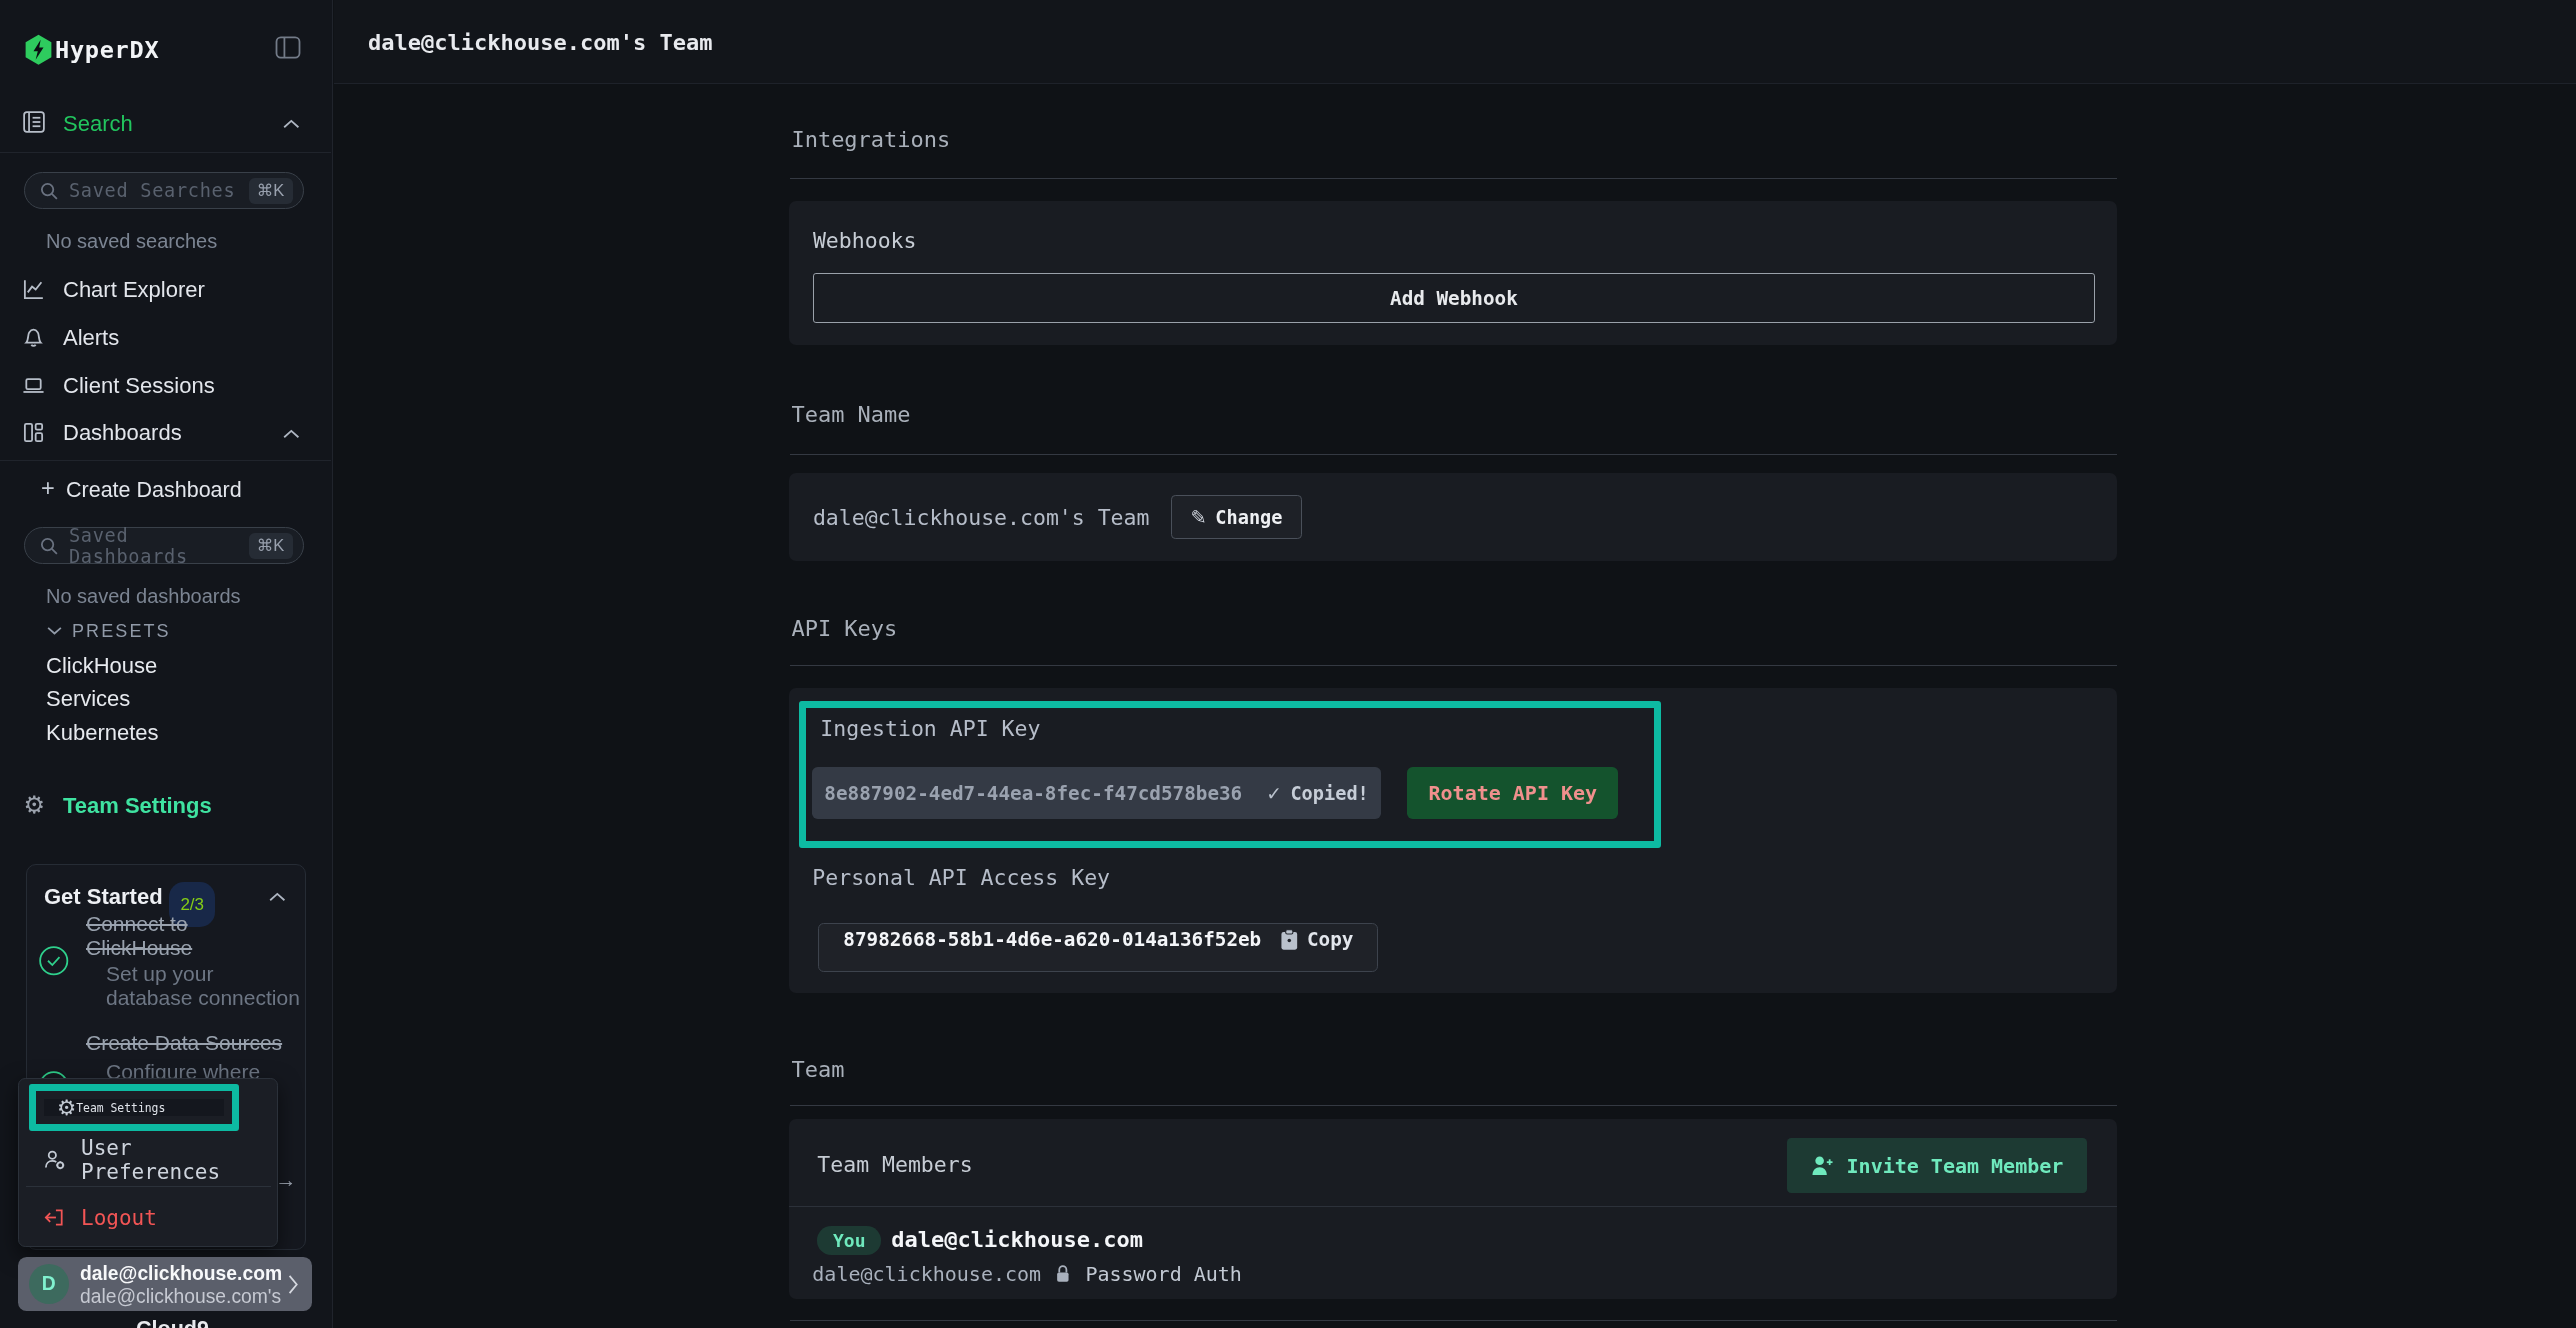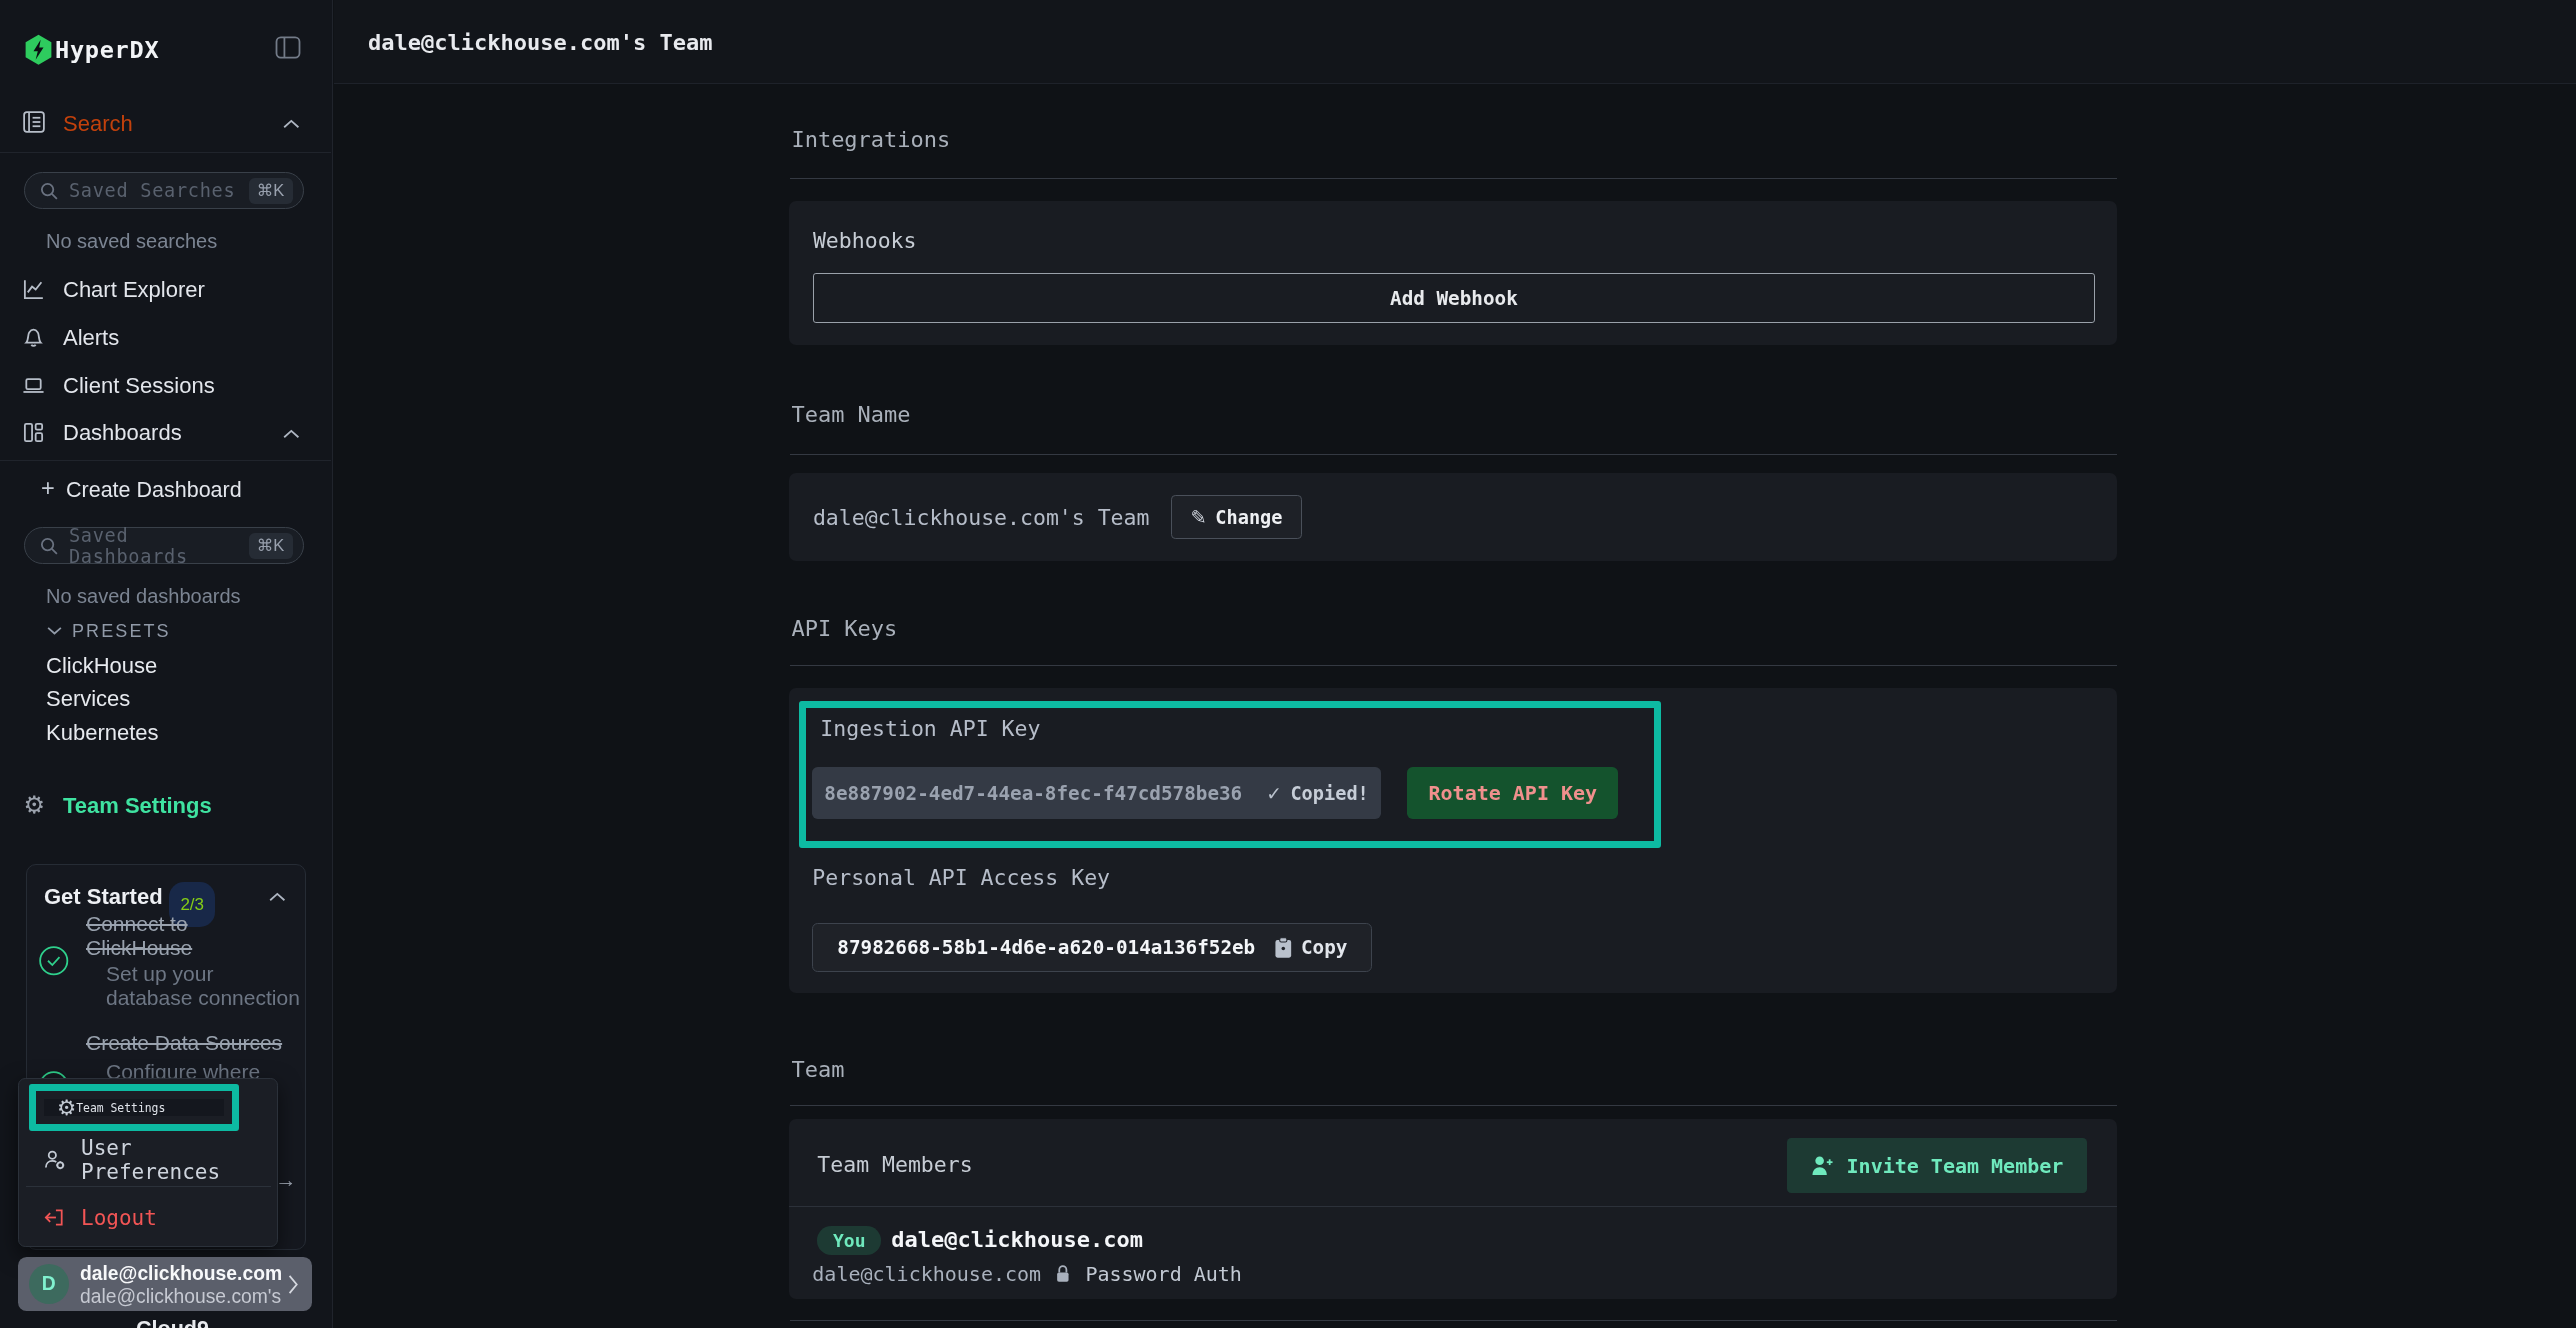--- a/index.html
+++ b/index.html
@@ -19,21 +19,21 @@
     position: absolute; left: 0; top: 0; width: 333px; height: 1328px;
     background: #12151b; border-right: 1.4px solid #20242c;
   }
   .logo-row { position: absolute; left: 0; top: 0; width: 100%; height: 84px; }
   .logo-hex { position: absolute; left: 23.6px; top: 34px; }
   .brand { position: absolute; left: 55px; top: 36px; font-size: 23.6px; font-weight: bold; color: #f2f4f7; letter-spacing: 0.7px; }
   .panel-icon { position: absolute; right: 31.5px; top: 36px; }
 
   .search-row { position: absolute; left: 0; top: 104px; width: 100%; height: 47px; }
   .search-row .row-icon { position: absolute; left: 22px; top: 5.7px; }
-  .search-row .row-label { position: absolute; left: 63px; top: 7.2px; font-size: 22px; color: #c2410c; }
+  .search-row .row-label { position: absolute; left: 63px; top: 7.2px; font-size: 22px; color: #22c55e; }
   .search-row .chev { position: absolute; right: 31.5px; top: 14.3px; }
   .sb-border { position: absolute; left: 0; width: 331px; height: 0; border-top: 1.4px solid #20242c; }
 
   .pill-input {
     position: absolute; left: 23.6px; width: 280px; height: 37px;
     border: 1.4px solid #394049; border-radius: 18.6px; background: #191d24;
     display: flex; align-items: center; padding: 0 10px 0 14.3px;
   }
   .pill-input .ph { flex: 1; margin-left: 10px; font-size: 18.6px; color: #59616e; letter-spacing: 0.7px; }
   .kbd {
@@ -159,23 +159,23 @@
   .check-glyph { font-family: "DejaVu Sans", sans-serif; font-size: 18.6px; color: #b9c1cc; }
   .copied-label { font-size: 18.6px; font-weight: bold; color: #c6cdd7; }
   .rotate-btn {
     position: absolute; left: 618px; top: 79px; width: 211px; height: 52px;
     background: #14532d; border-radius: 5.7px; border: none;
     display: flex; align-items: center; justify-content: center;
     font-size: 20px; font-weight: bold; color: #f0908d;
   }
   .personal-label { position: absolute; left: 23px; top: 177px; font-size: 21.5px; color: #b6bdc9; }
   .key-chip2 {
-    position: absolute; left: 23px; top: 235px; height: 49px;
+    position: absolute; left: 29px; top: 235px; height: 49px;
     background: #1f2228; border: 1.4px solid #3d434d; border-radius: 5.7px;
-    display: inline-flex; align-items: flex-end; padding: 12px 24px; gap: 18.6px;
+    display: inline-flex; align-items: flex-start; padding: 4px 24px; gap: 18.6px;
   }
   .key-text2 { font-size: 19.3px; font-weight: bold; color: #f4f6f9; }
   .copy-group { display: flex; align-items: center; gap: 8.6px; }
   .copy-label { font-size: 19.3px; font-weight: bold; color: #e2e6ec; }
 
   
   .members-label { position: absolute; left: 28px; top: 33px; font-size: 21.5px; color: #c6ccd4; }
   .invite-btn {
     position: absolute; right: 30px; top: 19.3px; height: 55px; padding: 0 24px;
     background: #1d3a33; border-radius: 4.3px; border: none;

